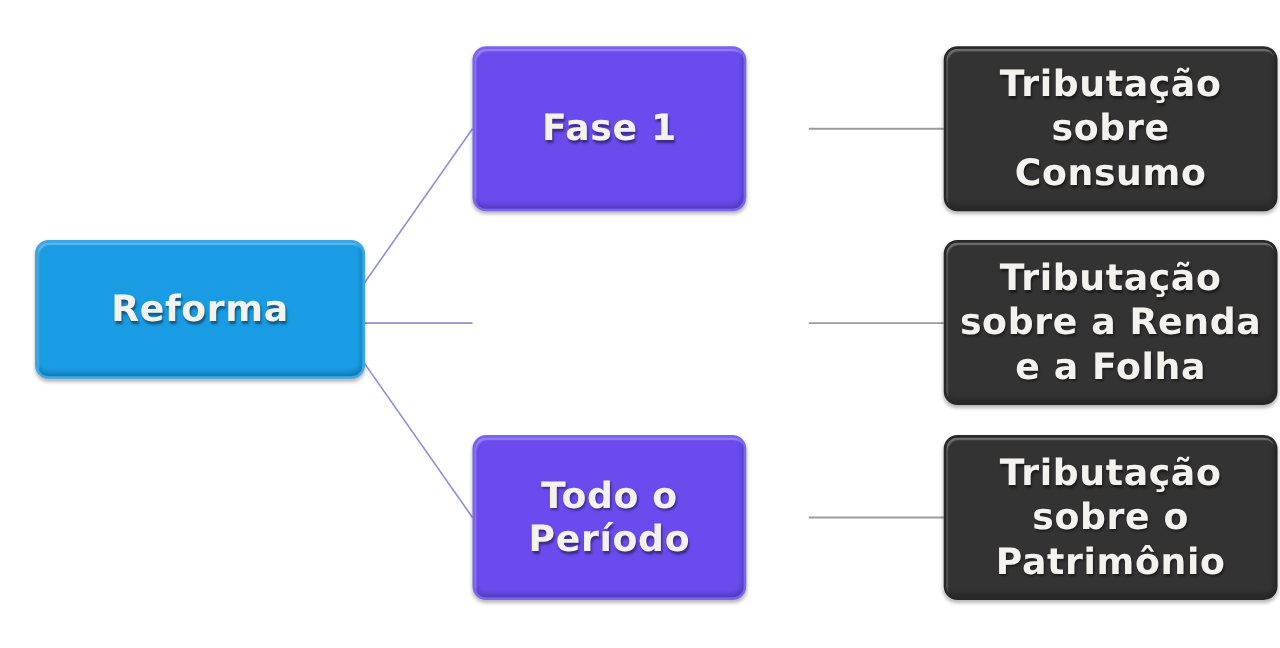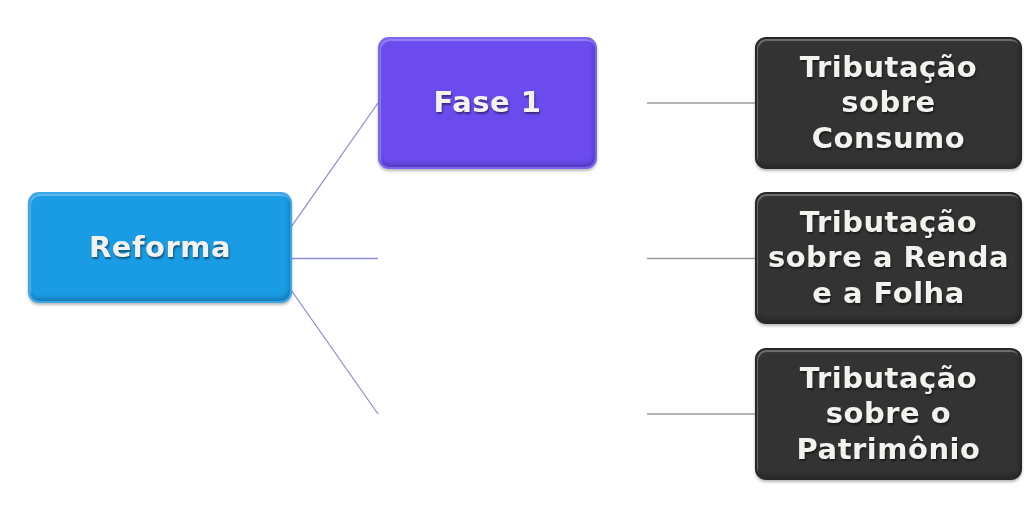--- a/index.html
+++ b/index.html
@@ -86,20 +86,24 @@
     <line class="connector-right" x1="647" y1="414" x2="755" y2="414"></line>
   </svg>
 
   <div class="node node-root">
     <span class="label">Reforma</span>
   </div>
 
   <div class="node node-phase row-0">
     <span class="label">Fase 1</span>
   </div>
+  <div class="node node-phase row-2">
+    <span class="label">Todo o
+Período</span>
+  </div>
 
   <div class="node node-detail row-0">
     <span class="label">Tributação
 sobre
 Consumo</span>
   </div>
   <div class="node node-detail row-1">
     <span class="label">Tributação
 sobre a Renda
 e a Folha</span>

